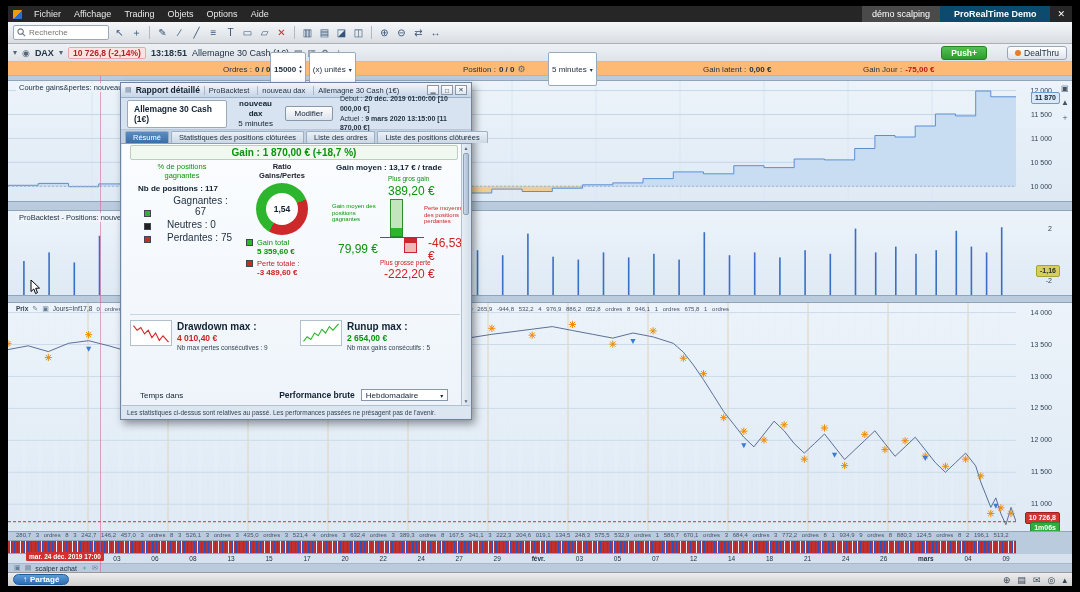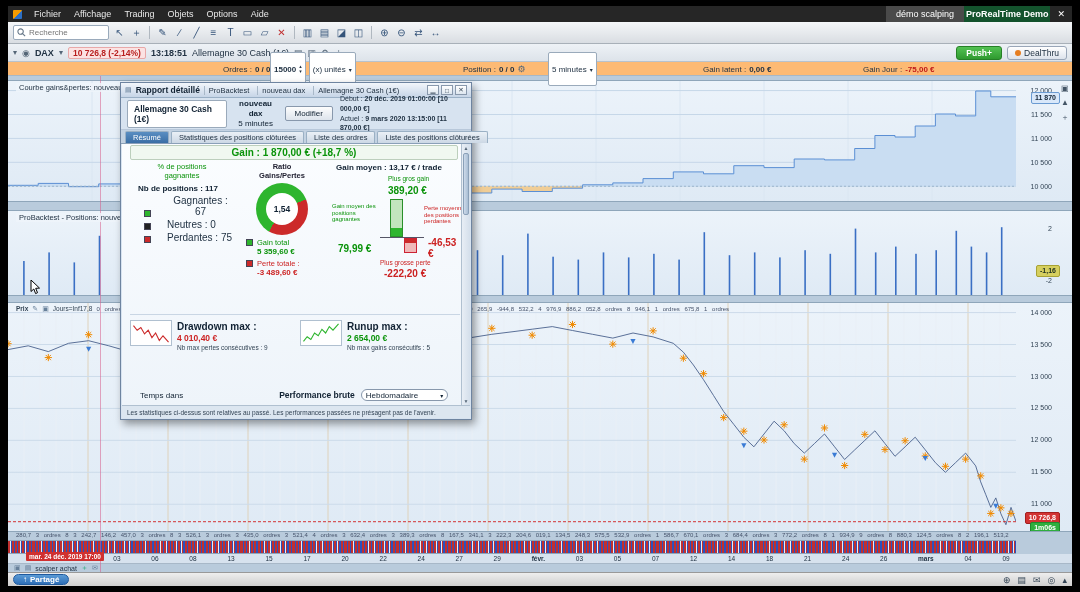--- a/index.html
+++ b/index.html
@@ -6,38 +6,38 @@
   body{background:#000;font-family:"Liberation Sans",sans-serif}
   .screen{position:relative;width:1080px;height:592px;background:#000;overflow:hidden}
   .app{position:absolute;left:8px;top:6px;width:1064px;height:580px;background:#b9cbdc;overflow:hidden}
 
   
   .menubar{position:absolute;left:0;top:0;width:100%;height:16px;background:#262626;color:#e8e8e8;display:flex;align-items:center;font-size:9px;gap:1px;z-index:20}
   .app-icon{width:9px;height:9px;margin:0 5px;background:linear-gradient(135deg,#f59b00 0 50%,#2d6fc4 50% 100%);border-radius:1px}
   .menu-item{padding:0 6px;height:100%;display:flex;align-items:center;cursor:default}
   .menubar-right{margin-left:auto;display:flex;align-items:center;height:100%}
   .workspace-tab{background:#4a4a4a;color:#fff;padding:0 10px;height:100%;display:flex;align-items:center}
-  .brand{background:#14532d;color:#fff;font-weight:bold;padding:0 2px;height:100%;display:flex;align-items:center}
+  .brand{background:#0c4a6e;color:#fff;font-weight:bold;padding:0 14px;height:100%;display:flex;align-items:center}
   .close-x{color:#fff;padding:0 7px;font-size:9px}
 
   
   .toolbar{position:absolute;top:16px;height:22px;width:100%;background:linear-gradient(#f5f7f9,#d9dde2);border-bottom:1px solid #a8b0b8;display:flex;align-items:center;padding:0 5px;gap:3px;z-index:20}
   .search-box{display:flex;align-items:center;background:#fff;border:1px solid #9aaabb;border-radius:2px;height:15px;width:96px;padding:0 3px;gap:3px}
   .search-box input{border:none;outline:none;width:74px;font-size:8px;color:#667;background:transparent}
   .tb-icon{min-width:15px;height:15px;display:inline-flex;align-items:center;justify-content:center;font-size:10px;color:#35547a;border-radius:2px}
   .tb-sep{width:1px;height:13px;background:#b0b8c0;margin:0 3px;display:inline-block}
 
   
   .instrument-row{position:absolute;top:38px;height:18px;width:100%;background:linear-gradient(#eef2f6,#dde3ea);border-bottom:1px solid #b8c2cc;display:flex;align-items:center;font-size:9px;color:#234;padding:0 5px;gap:5px;z-index:20}
   .mini-caret{color:#567;font-size:8px}
   .instr-name{font-weight:bold}
   .price-chip{background:#fbe3e3;border:1px solid #e8a8a8;color:#b81e1e;font-weight:bold;padding:0 4px;border-radius:2px;font-size:8.5px}
   .instr-time{font-weight:bold}
   .row-icon{color:#567;font-size:9px}
-  .instr-right{margin-left:auto;display:flex;gap:5px;align-items:flex-end}
+  .instr-right{margin-left:auto;display:flex;gap:20px;align-items:flex-end}
   .push-btn{background:linear-gradient(#53c253,#2f9a2f);color:#fff;font-weight:bold;border:1px solid #268026;border-radius:3px;padding:1px 9px;font-size:8.5px}
   .dealthru-btn{background:linear-gradient(#ffffff,#dde3ec);border:1px solid #99a6b8;border-radius:3px;padding:1px 7px;font-size:8.5px;display:flex;gap:3px;align-items:center;color:#234}
   .dt-dot{width:6px;height:6px;border-radius:50%;background:#e67e22}
 
   
   .orders-row{position:absolute;top:56px;height:14px;width:100%;background:#fdba74;border-bottom:1px solid #a8b8c6;font-size:8px;color:#234;z-index:20}
   .orow{position:absolute;top:0;height:14px;display:flex;align-items:center;gap:3px}
   .orow b{font-size:8px}
   .spin-box,.sel-box{background:#fff;border:1px solid #9aaabb;border-radius:2px;padding:16px 3px;height:11px;display:flex;align-items:center;gap:3px;font-size:8px}
   .neg{color:#c01818;font-weight:bold}
@@ -104,38 +104,38 @@
   .total-label{font-size:7.5px;display:flex;gap:4px;align-items:center}
   .total-label.green{color:#0a930a}
   .total-label.red{color:#c22}
   .total-value{font-size:8px;font-weight:bold;padding-left:11px}
   .total-value.green{color:#0a930a}
   .total-value.red{color:#c22}
   .avg-head{font-size:8px;color:#123;padding-left:6px}
   .avg-chart{position:relative;height:110px;margin-top:3px}
   .ac{position:absolute;line-height:1.1}
   .ac-green{color:#0a930a}.ac-red{color:#c22}
-  .ac-sm{font-size:6px}.ac-md{font-size:6.5px}.ac-val{font-size:10px;font-weight:bold}
+  .ac-sm{font-size:6px}.ac-md{font-size:6.5px}.ac-val{font-size:12px;font-weight:normal}
   .bar-green{position:absolute;left:60px;top:24px;width:13px;height:38px;background:#c2e5bd;border:1px solid #2a8f2a}
   .bar-green-seg{position:absolute;left:0;right:0;bottom:0;height:8px;background:#2eb52e}
   .bar-base{position:absolute;left:50px;top:62px;width:44px;border-top:1px solid #556}
   .bar-red{position:absolute;left:74px;top:63px;width:13px;height:15px;background:#f0b9b9;border:1px solid #c23}
   .bar-red-seg{position:absolute;left:0;right:0;top:0;height:4px;background:#cc2a2a}
   .dr-row{display:flex;border-top:1px solid #c9d6e4;margin:2px 10px 0 8px;padding-top:5px;gap:10px}
   .dr-half{display:flex;gap:5px;flex:1;align-items:flex-start}
   .spark{border:1px solid #b0c0d0;background:#fff;flex:none}
   .dr-texts{line-height:1.3}
   .dr-label{font-weight:bold;font-size:10px;color:#123}
   .dr-val-red{color:#c22;font-weight:bold;font-size:8.5px}
   .dr-val-green{color:#0a930a;font-weight:bold;font-size:8.5px}
   .dr-sub{font-size:6.5px;color:#345}
   .perf-row{position:absolute;bottom:3px;left:0;right:10px;height:14px;display:flex;align-items:center}
   .perf-temps{font-size:8px;color:#123;margin-left:18px}
   .perf-label{font-weight:bold;font-size:8.5px;color:#123;margin-left:96px}
-  .perf-select{margin-left:6px;background:#fff;border:1px solid #8898ac;border-radius:6px;height:12px;display:flex;align-items:center;gap:22px;padding:0 4px;font-size:8px;color:#123}
+  .perf-select{margin-left:6px;background:#fff;border:1px solid #8898ac;border-radius:0;height:12px;display:flex;align-items:center;gap:22px;padding:0 4px;font-size:8px;color:#123}
   .dlg-scroll{position:absolute;right:0;top:0;bottom:0;width:9px;background:linear-gradient(90deg,#e8eef5,#d4dfeb);border-left:1px solid #b0c0d0}
   .dlg-thumb{position:absolute;top:9px;left:1px;right:1px;height:62px;background:linear-gradient(90deg,#cddaea,#a9bed4);border:1px solid #8aa0b8;border-radius:2px}
   .dlg-scroll .arr{position:absolute;left:0;right:0;text-align:center;font-size:5px;color:#567}
   .dlg-foot{position:absolute;bottom:1px;left:1px;right:1px;height:13px;background:#dce6f0;border-top:1px solid #b0c0d0;display:flex;align-items:center;padding:0 5px;font-size:6.5px;color:#345}
 </style>
 </head>
 <body>
 
 <div class="screen">
 <div class="app">

